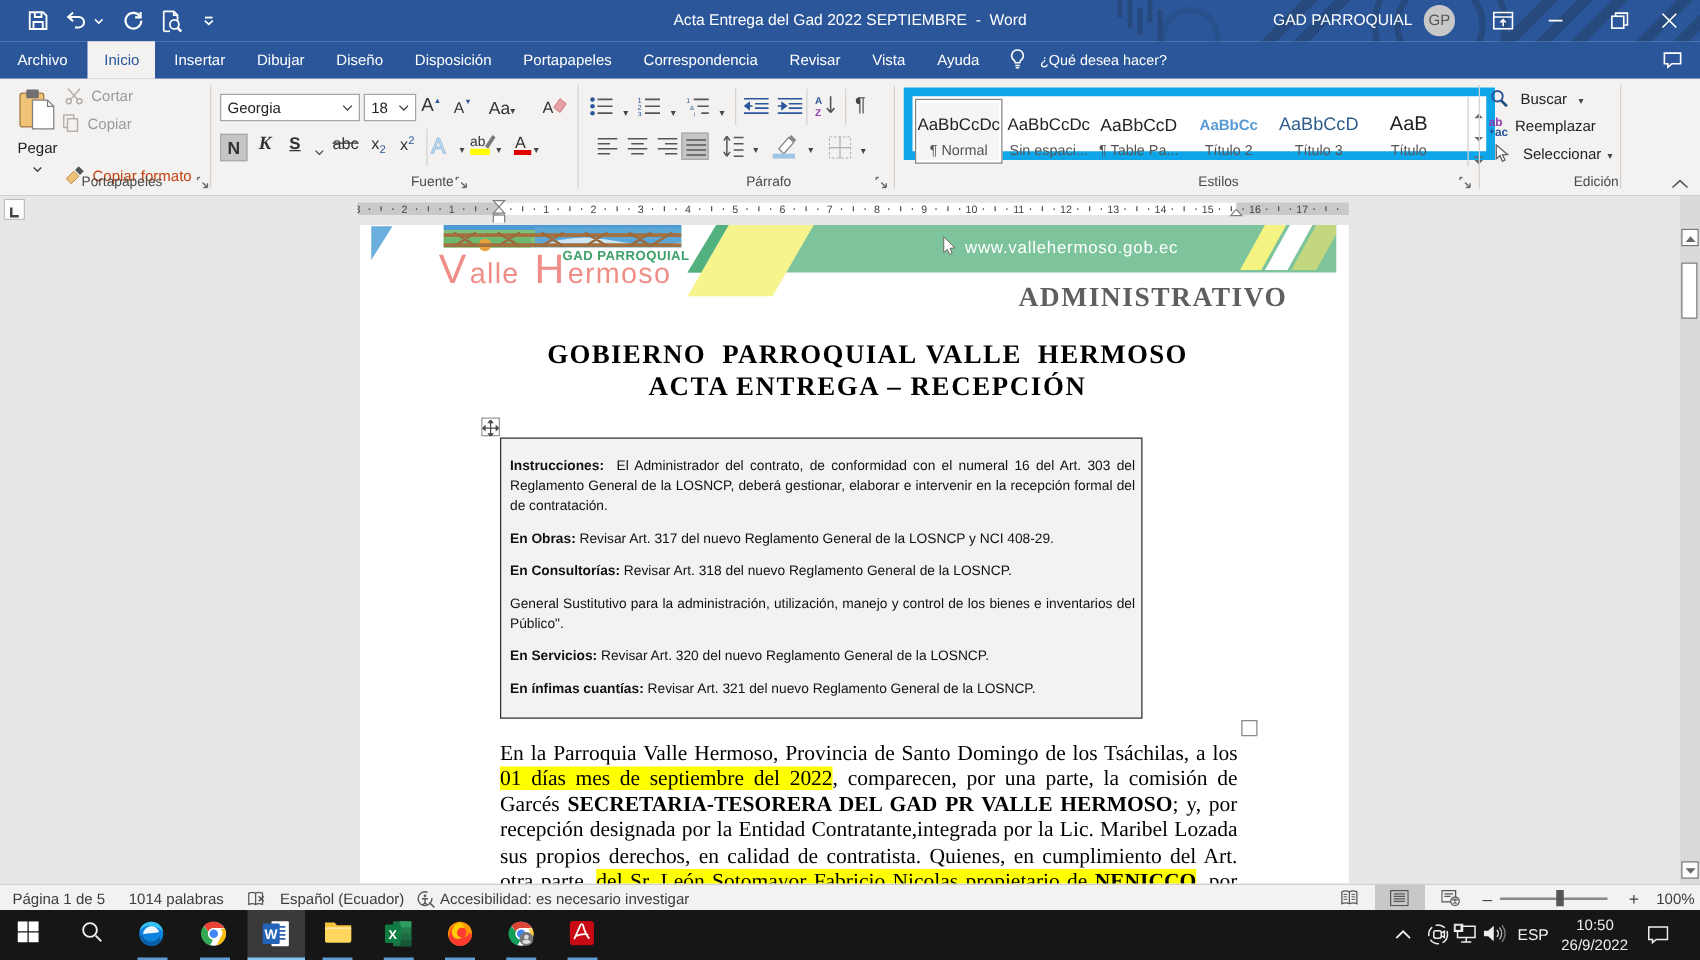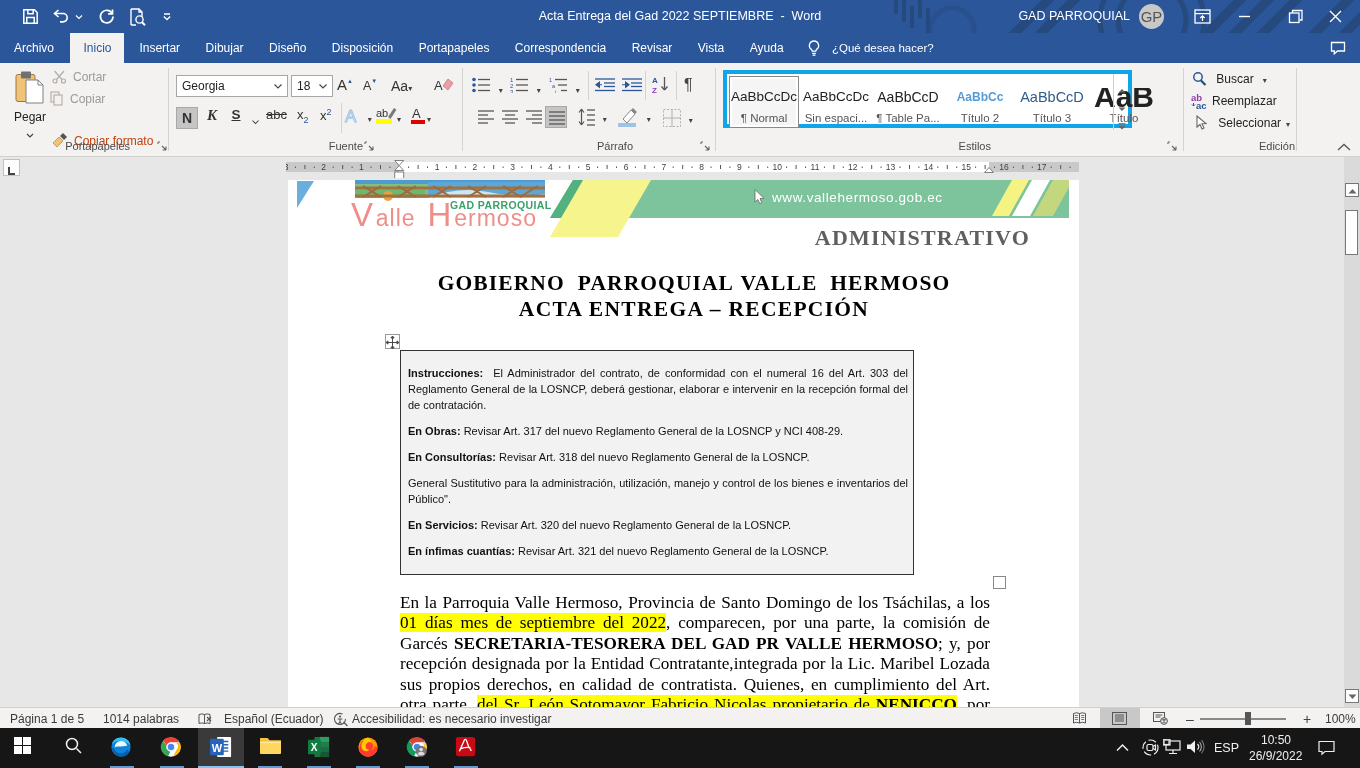--- a/index.html
+++ b/index.html
@@ -10,41 +10,41 @@
 #titlebar { position:absolute; left:0; top:0; width:1360px; height:33px; background:#2b579a; overflow:hidden; }
 #titlebar .qat { position:absolute; left:0; top:0; height:33px; display:flex; align-items:center; color:#fff; }
 #title-text { position:absolute; left:0; right:0; top:0; height:33px; line-height:33px; text-align:center; color:#fff; font-size:12.5px; }
 #tb-right { position:absolute; right:0; top:0; height:33px; color:#fff; }
 #tb-right svg, #tb-right span { position:absolute; }
 
 
 #tabrow { position:absolute; left:0; top:33px; width:1360px; height:30px; background:#2b579a; white-space:nowrap; }
 .tab { display:inline-block; height:30px; line-height:30px; padding:0 10.5px; color:#fff; font-size:12px; }
 .tab.active { background:#f3f2f1; color:#2b579a; }
-#avatar { display:inline-block; width:25px; height:25px; border-radius:50%; background:#c8c8c8; color:#555; font-size:15px; text-align:center; line-height:25px; }
+#avatar { display:inline-block; width:25px; height:25px; border-radius:50%; background:#c8c8c8; color:#555; font-size:12px; text-align:center; line-height:25px; }
 #bulb { margin-left:8px; vertical-align:middle; display:inline-block; }
 #tellme { color:#fff; font-size:11.5px; margin-left:7px; }
 #fbicon { position:absolute; right:14px; top:8px; }
 #titlebar svg, #tabrow svg { vertical-align:middle; }
 
 
 #ribbon { position:absolute; left:0; top:63px; width:1360px; height:94px; background:#f3f2f1; border-bottom:1px solid #d2d0ce; }
 .grouplabel { position:absolute; bottom:4px; font-size:11px; color:#4a4a4a; text-align:right; }
 .gsep { position:absolute; top:5px; bottom:5px; width:1px; background:#d5d2cf; }
 .launcher { position:absolute; bottom:5px; }
 .rbtnrow { position:absolute; font-size:12px; white-space:nowrap; }
 .rbtnrow svg { vertical-align:middle; position:relative; top:-1px; }
 .combo { position:absolute; background:#fff; border:1px solid #a6a6a6; font-size:12px; color:#222; line-height:20px; }
 .combo .cbar { position:absolute; right:5px; top:8px; }
 .ricon { position:absolute; font-size:13px; color:#333; }
 .ricon.pressed { background:#c5c5c5; border:1px solid #a8a8a8; }
 .ricon.pressed b { position:relative; top:2px; }
 .supcaret { font-size:6px; position:relative; top:-7px; left:0px; }
 .ddcaret { font-size:8px; color:#444; }
-#stylegal { position:absolute; left:723px; top:7px; width:409px; height:58px; background:#fff; border:4px solid #0ea5e9; }
+#stylegal { position:absolute; left:723px; top:7px; width:473px; height:58px; background:#fff; border:7px solid #0ea5e9; }
 .stitem { position:absolute; top:2px; width:70px; height:52px; text-align:center; }
 .stitem.sel { border:1px solid #8a8886; box-shadow:inset 0 0 0 2px #fff; background:#f5f5f5; }
 .sprev { margin-top:12px; height:22px; line-height:18px; color:#222; white-space:nowrap; overflow:hidden; }
 .stitem.sel .sprev { margin-top:11px; }
 .slab { font-size:11.5px; color:#555; margin-top:2px; white-space:nowrap; overflow:hidden; }
 #galscroll { position:absolute; right:0; top:0; width:15px; height:56px; border-left:1px solid #d0cecc; }
 .gsbtn { position:absolute; left:0; width:15px; height:19px; text-align:center; padding-top:5px; }
 
 
 #rulerrow { position:absolute; left:0; top:157px; width:1344px; height:23px; background:#e7e7e7; }
@@ -414,21 +414,21 @@
         </div>
       <div class="stitem" style="left:218px">
           <div class="sprev" style="font-size:12px;color:#569bd5;font-weight:bold">AaBbCc</div>
           <div class="slab">Título 2</div>
         </div>
       <div class="stitem" style="left:290px">
           <div class="sprev" style="font-size:14.5px;color:#2e5d8c">AaBbCcD</div>
           <div class="slab">Título 3</div>
         </div>
       <div class="stitem" style="left:362px">
-          <div class="sprev" style="font-size:30px;font-weight:700">AaB</div>
+          <div class="sprev" style="font-size:16px;font-weight:400">AaB</div>
           <div class="slab">Título</div>
         </div>
       <div id="galscroll">
         <div class="gsbtn" style="top:0"><svg width="8" height="5" viewBox="0 0 8 5">
               <path d="M0.5 4.5 L4 1 L7.5 4.5" fill="#666"></path>
             </svg></div>
         <div class="gsbtn" style="top:19px"><svg width="8" height="5" viewBox="0 0 8 5">
               <path d="M0.5 0.5 L4 4 L7.5 0.5" fill="#666"></path>
             </svg></div>
         <div class="gsbtn" style="top:38px"><svg width="8" height="8" viewBox="0 0 8 8">

